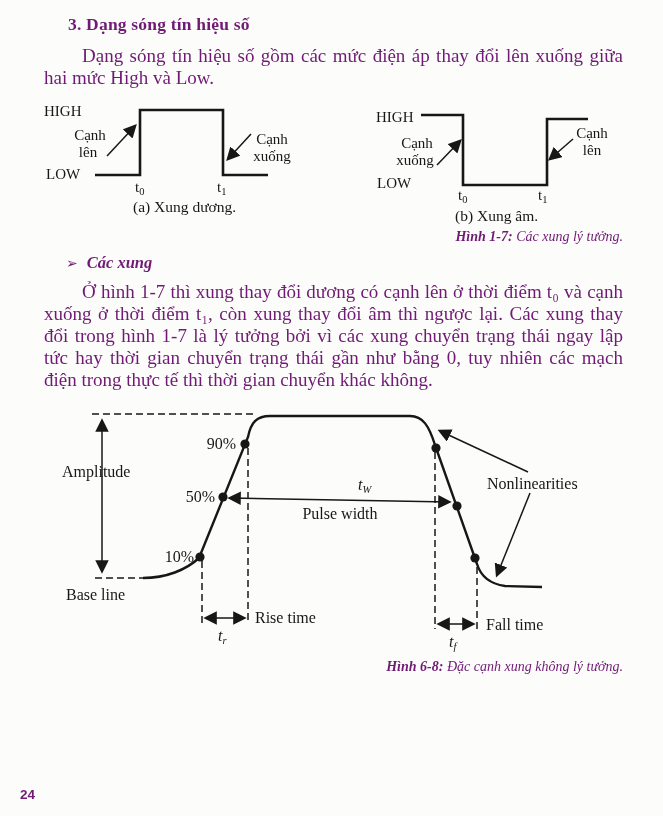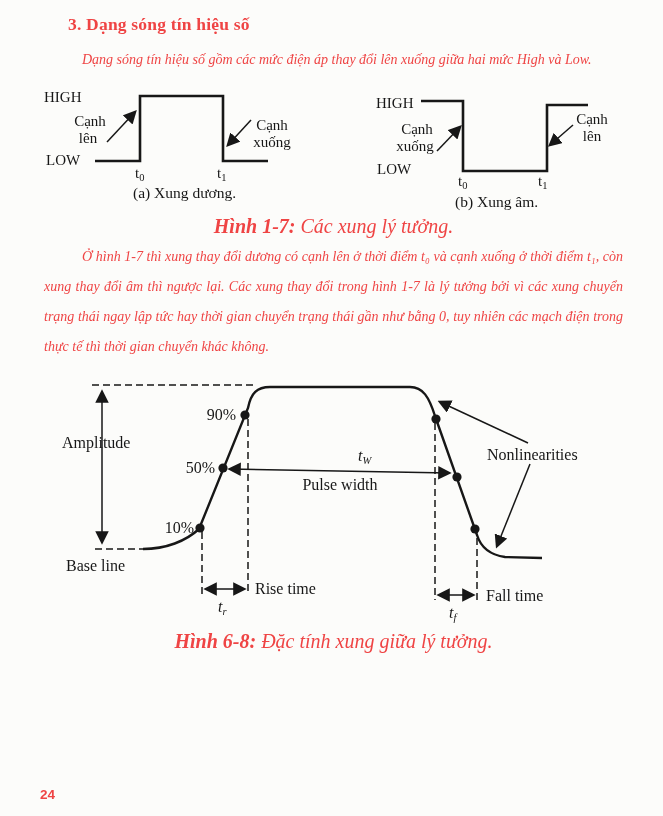--- a/index.html
+++ b/index.html
@@ -1,68 +1,66 @@
 <!DOCTYPE html>
 <html lang="vi"><head>
 <meta charset="utf-8">
 <style>
   html,body{margin:0;padding:0;background:#d9d9d9;}
   .page{
     position:relative;
     width:663px;height:816px;
     margin:0 auto;
     background:#fcfcfa;
-    color:#ef4444;
+    color:#701a75;
     font-family:"Liberation Serif","DejaVu Serif",serif;
     box-sizing:border-box;
     padding:12px 40px 0 44px;
     overflow:hidden;
   }
   .heading{
     font-size:17.5px;font-weight:bold;
     margin:2px 0 10px 24px;
     letter-spacing:.2px;
   }
   p.body{
-    font-size:14px;line-height:30px;
+    font-size:19px;line-height:22px;
     text-align:justify;text-indent:38px;
     margin:0 0 10px 0;
-    font-style:italic;
   }
   figure{margin:0 -40px 0 -44px;padding:0;}
   svg.fig{display:block;}
   svg.fig text{font-family:"Liberation Serif","DejaVu Serif",serif;fill:#171717;font-size:15px;}
   svg.fig text.big{font-size:16px;}
   svg.fig text.cap{font-size:15.5px;}
   svg.fig .ital{font-style:italic;}
   svg.fig .sub{font-size:10.5px;}
   .wave{fill:none;stroke:#171717;stroke-width:2.6;}
   .curve{fill:none;stroke:#171717;stroke-width:2.4;}
   .thin{fill:none;stroke:#171717;stroke-width:1.5;}
   .dash{fill:none;stroke:#171717;stroke-width:1.5;stroke-dasharray:7 4;}
   .dot{fill:#171717;stroke:none;}
   .caption{
-    text-align:center;font-size:20px;font-style:italic;
+    text-align:right;font-size:14px;font-style:italic;
     margin:2px 0 4px 0;
   }
   .cap-title{font-weight:bold;}
   .subhead{
     font-size:16.5px;font-weight:bold;font-style:italic;
     margin:8px 0 8px 22px;
   }
   .subhead .bullet{
     font-style:normal;font-weight:normal;
     font-family:"DejaVu Sans",sans-serif;
     font-size:14px;margin-right:9px;
   }
   .page-number{
     position:absolute;left:20px;bottom:14px;
     font-weight:bold;font-size:13.5px;
     font-family:"Liberation Sans",sans-serif;
-    margin-left:20px;
   }
 </style>
 </head>
 <body>
 
 <div class="page">
 
   <div class="heading">3. Dạng sóng tín hiệu số</div>
 
   <p class="body">Dạng sóng tín hiệu số gồm các mức điện áp thay đổi lên xuống giữa hai mức High và Low.</p>
@@ -98,20 +96,21 @@
       <text x="592" y="56" text-anchor="middle">lên</text>
       <line class="thin" x1="573" y1="40" x2="550" y2="60" marker-end="url(#ah17)"></line>
       <text x="458" y="101"><tspan>t</tspan><tspan class="sub" dy="3">0</tspan></text>
       <text x="538" y="101"><tspan>t</tspan><tspan class="sub" dy="3">1</tspan></text>
       <text class="cap" x="455" y="122">(b) Xung âm.</text>
     </svg>
   </figure>
 
   <p class="caption"><span class="cap-title">Hình 1-7:</span><span> Các xung lý tưởng.</span></p>
 
+  <div class="subhead"><span class="bullet">➢</span><span>Các xung</span></div>
 
   <p class="body">Ở hình 1-7 thì xung thay đổi dương có cạnh lên ở thời điểm t₀ và cạnh xuống ở thời điểm t₁, còn xung thay đổi âm thì ngược lại. Các xung thay đổi trong hình 1-7 là lý tưởng bởi vì các xung chuyển trạng thái ngay lập tức hay thời gian chuyển trạng thái gần như bằng 0, tuy nhiên các mạch điện trong thực tế thì thời gian chuyển khác không.</p>
 
   <figure>
     <svg class="fig" viewBox="0 0 663 256" width="663" height="256">
       <defs>
         <marker id="ah18" markerWidth="9" markerHeight="9" viewBox="0 0 10 10" refX="8" refY="5" orient="auto-start-reverse">
           <path d="M0,0 L10,5 L0,10 z" fill="#171717"></path>
         </marker>
       </defs>
@@ -152,16 +151,16 @@
       <line class="thin" x1="206" y1="217" x2="244" y2="217" marker-start="url(#ah18)" marker-end="url(#ah18)"></line>
       <text class="big" x="255" y="222">Rise time</text>
       <text class="big" x="218" y="240"><tspan class="ital">t</tspan><tspan class="sub ital" dy="3">r</tspan></text>
 
       <line class="thin" x1="439" y1="223" x2="473" y2="223" marker-start="url(#ah18)" marker-end="url(#ah18)"></line>
       <text class="big" x="486" y="229">Fall time</text>
       <text class="big" x="449" y="246"><tspan class="ital">t</tspan><tspan class="sub ital" dy="3">f</tspan></text>
     </svg>
   </figure>
 
-  <p class="caption"><span class="cap-title">Hình 6-8:</span><span> Đặc tính xung giữa lý tưởng.</span></p>
+  <p class="caption"><span class="cap-title">Hình 6-8:</span><span> Đặc cạnh xung không lý tưởng.</span></p>
 
   <div class="page-number">24</div>
 </div>
 
 </body></html>

